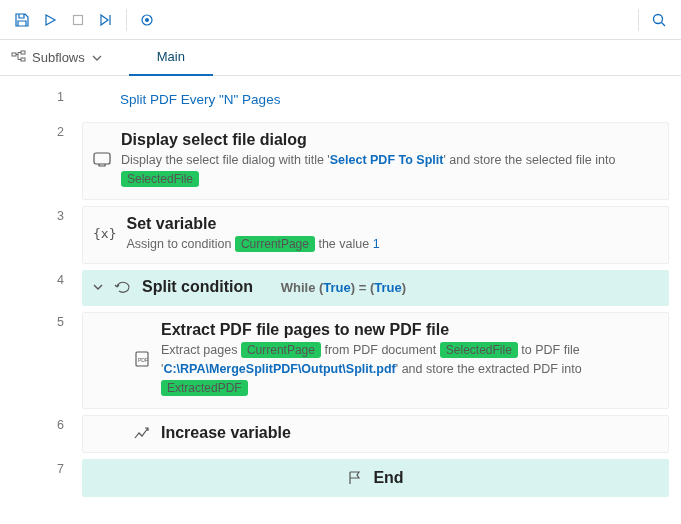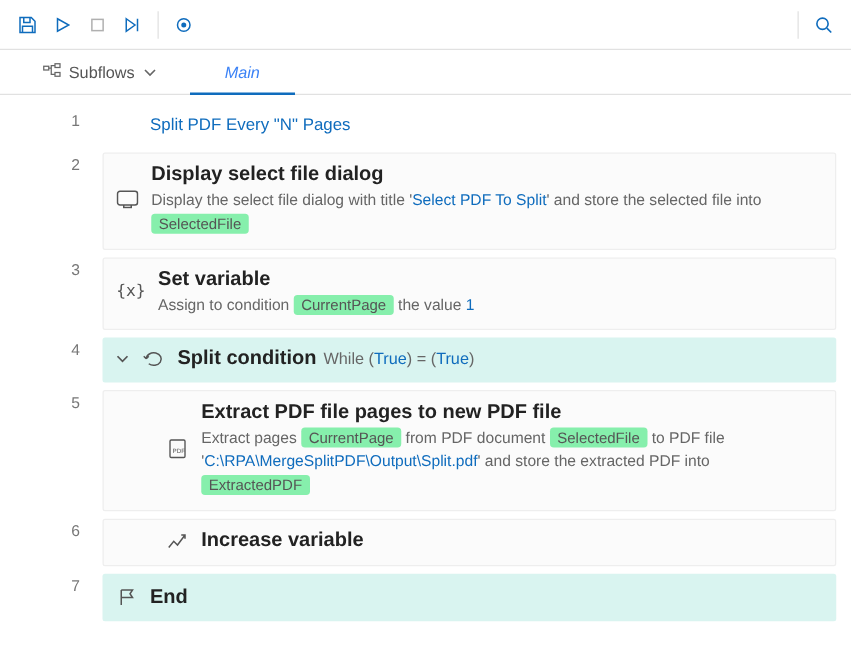--- a/index.html
+++ b/index.html
@@ -1,42 +1,42 @@
 <!DOCTYPE html>
 <html><head>
 <meta charset="utf-8">
 <style>
   * { box-sizing: border-box; margin: 0; padding: 0; }
   body { font-family: "Segoe UI", -apple-system, sans-serif; font-size: 13px; color: #333; background: #fff; width: 681px; }
   .toolbar { display: flex; align-items: center; height: 40px; border-bottom: 1px solid #e1e1e1; padding: 0 8px; }
   .toolbar .icon-btn { width: 28px; height: 28px; display: flex; align-items: center; justify-content: center; cursor: pointer; color: #0f6cbd; }
   .toolbar .sep { width: 1px; height: 22px; background: #e1e1e1; margin: 0 6px; }
   .spacer { flex: 1; }
-  .tabbar { display: flex; height: 36px; border-bottom: 1px solid #e1e1e1; padding-left: 26px; }
+  .tabbar { display: flex; align-items: center; height: 36px; border-bottom: 1px solid #e1e1e1; padding-left: 3px; }
   .subflows { display: flex; align-items: center; gap: 6px; color: #555; padding: 0 8px; cursor: pointer; }
-  .tab { padding: 0 28px; height: 36px; display: flex; align-items: center; border-bottom: 2px solid #0f6cbd; color: #3b82f6; font-size: 13px; margin-left: 18px; font-style: italic; }
+  .tab { padding: 0 28px; height: 36px; display: flex; align-items: center; border-bottom: 2px solid #0f6cbd; color: #0c4a6e; font-size: 13px; margin-left: 18px; }
   .flow { padding-top: 8px; }
   .row { display: flex; align-items: stretch; }
   .gutter { width: 82px; text-align: right; padding-right: 18px; color: #777; font-size: 12.5px; padding-top: 6px; flex-shrink: 0; }
   .step { flex: 1; margin: 3px 12px 3px 0; padding: 8px 10px 10px 10px; border-radius: 2px; }
   .step.card { background: #fbfbfb; border: 1px solid #eee; }
   .step.loop , .step.end { background: #d9f4f0; }
   .step-head { display: flex; align-items: center; gap: 10px; }
   .step-title { font-weight: 600; color: #222; font-size: 16px; }
   .step-sub { color: #666; font-size: 12.5px; margin-top: 2px; line-height: 1.5; }
-  .chip { background: #86efac; color: #555; padding: 1px 6px; border-radius: 3px; font-size: 12px; }
-  .link-text { color: #0f6cbd; }
+  .chip { background: #22c55e; color: #555; padding: 1px 6px; border-radius: 3px; font-size: 12px; }
+  .link-text { color: #0f6cbd; font-weight: bold; }
   .token-blue { color: #0f6cbd; }
   .flow-title { color: #0f6cbd; font-size: 13.5px; padding: 8px 0 12px 38px; cursor: pointer; }
   .indent { padding-left: 50px; }
-  .loop-subtext { color: #666; font-weight: 400; margin-left: 2px; }
+  .loop-subtext { color: #666; font-weight: 700; margin-left: 24px; }
   .chev { color: #555; }
   svg { display: block; }
   .step-body { flex: 1; }
-  .end-row .step { display: flex; align-items: center; gap: 10px; padding: 10px 12px; }
+  .end-row .step { display: flex; align-items: center; gap: 10px; padding: 10px 12px; justify-content: center; }
 </style>
 </head>
 <body>
 
 <div class="toolbar">
   <div class="icon-btn">
     <svg width="16" height="16" viewBox="0 0 16 16">
         <path fill="none" stroke="#0f6cbd" stroke-width="1.2" d="M2 2h9l3 3v9H2z M5 2v4h5V2 M4 14v-5h8v5"></path>
       </svg>
   </div>

